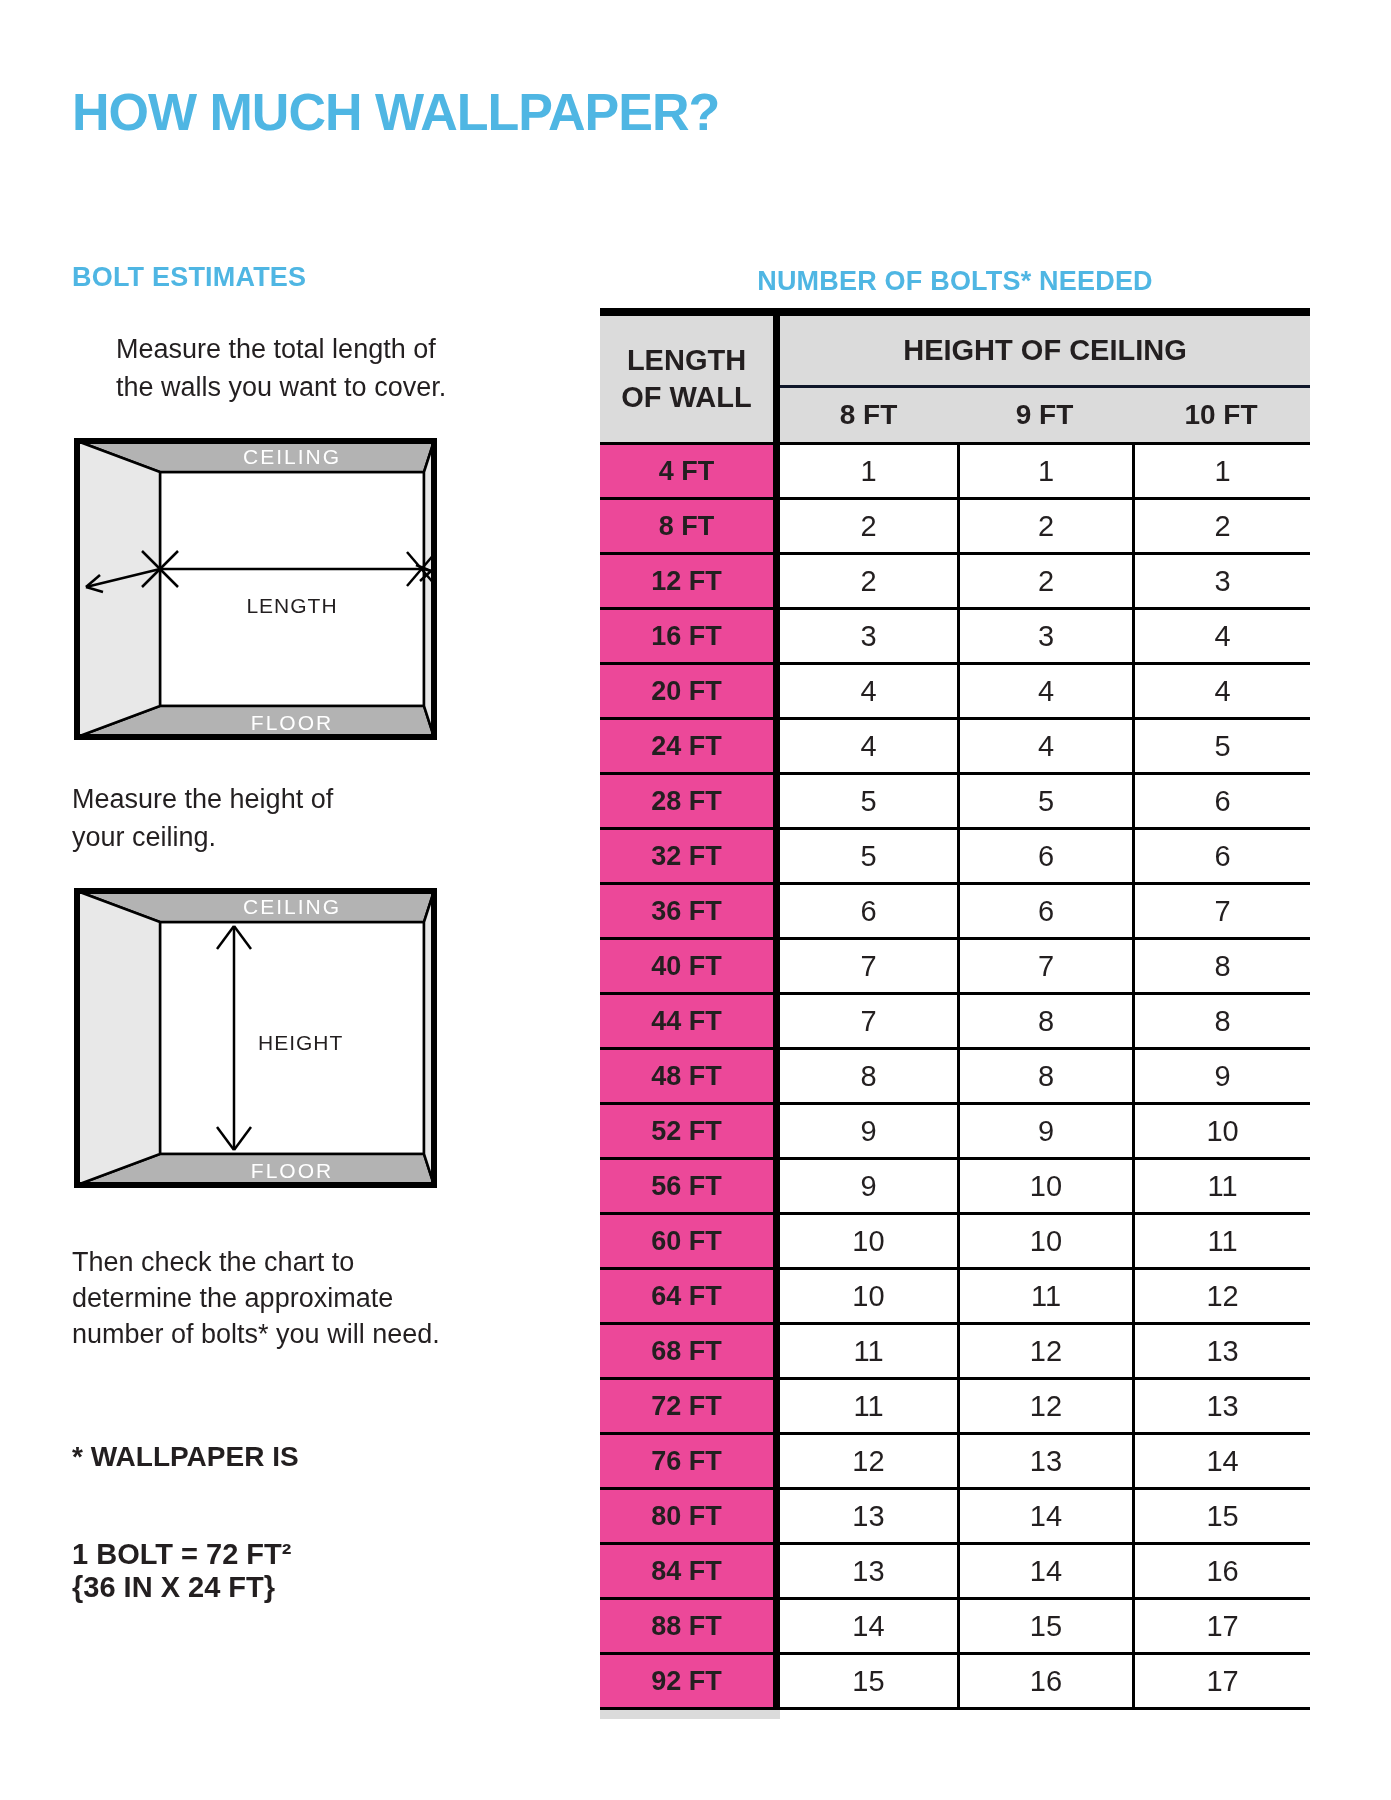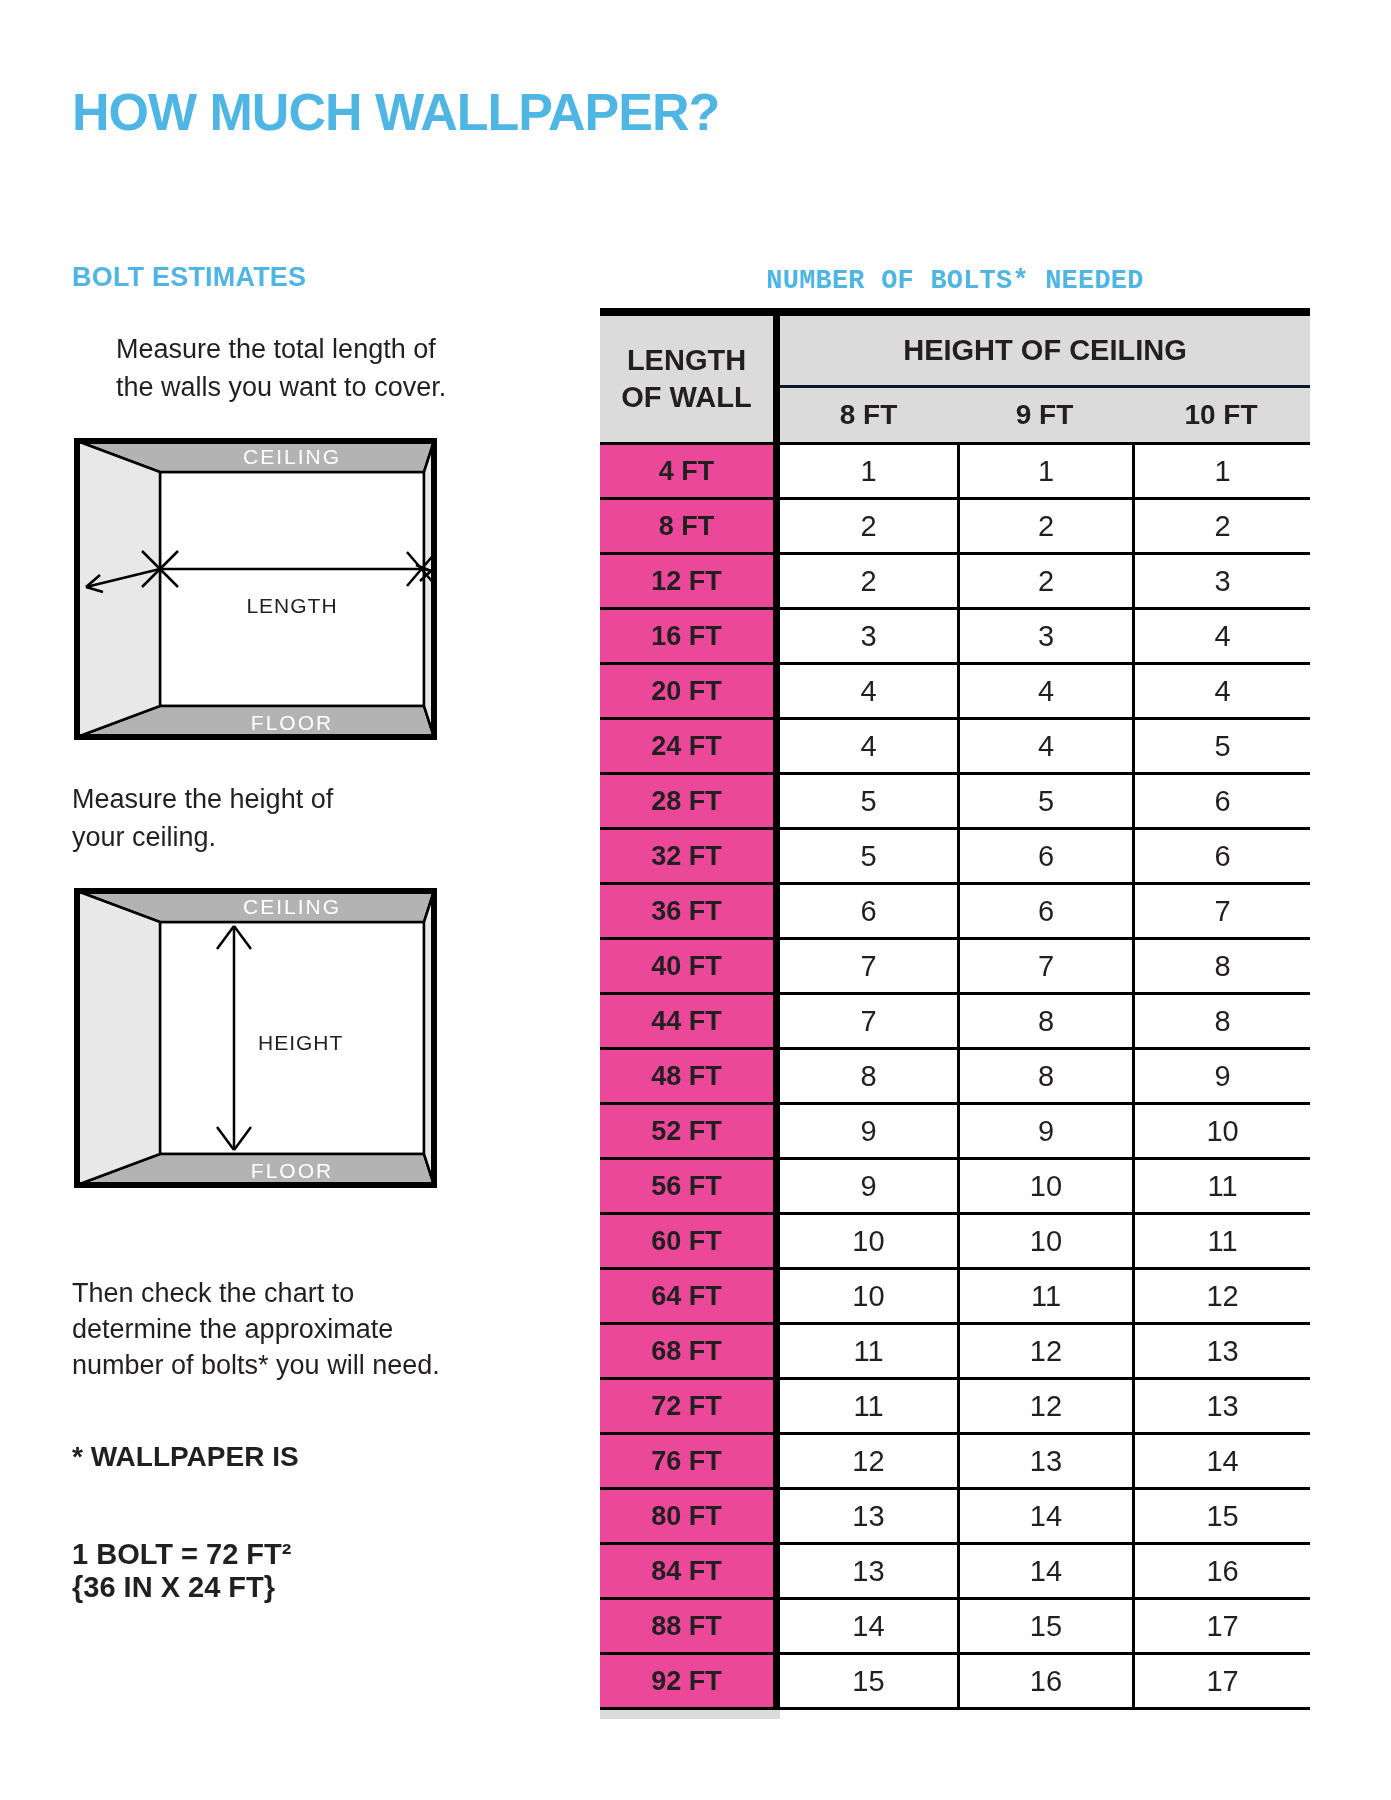--- a/index.html
+++ b/index.html
@@ -2,25 +2,25 @@
 <html><head>
 <meta charset="utf-8">
 <style>
   html,body{margin:0;padding:0;background:#ffffff;}
   body{width:1391px;height:1800px;position:relative;overflow:hidden;
        font-family:"Liberation Sans","DejaVu Sans",sans-serif;color:#231F20;}
   .abs{position:absolute;}
   .page-title{left:72px;top:58px;font-size:52px;font-weight:bold;color:#4FB6E3;letter-spacing:-1px;margin-top:24px;}
   .section-head{font-size:27px;font-weight:bold;color:#4FB6E3;letter-spacing:0.2px;}
   .para{font-size:27px;line-height:38px;color:#231F20;}
-  .para3{line-height:36px;margin-top:31px;}
+  .para3{line-height:36px;}
   .footnote{font-size:28px;font-weight:bold;line-height:34px;}
   .footnote .indent{padding-left:27px;}
   .boltdef{font-size:29px;font-weight:bold;line-height:33px;}
-  .table-title{left:600px;top:266px;width:710px;text-align:center;font-family:Liberation Mono, monospace;}
+  .table-title{left:600px;top:266px;width:710px;text-align:center;}
   
   .chart-table{position:absolute;left:600px;top:308px;width:710px;border-spacing:0;
                table-layout:fixed;border-top:8px solid #000;}
   .chart-table td{box-sizing:border-box;text-align:center;vertical-align:middle;padding:0;color:#231F20;}
   .len-head{background:#DBDBDB;border-right:7px solid #000;border-bottom:3px solid #000;
             font-weight:bold;font-size:29px;line-height:37px;}
   .group-head{background:#DBDBDB;border-bottom:3px solid #0f172a;height:72px;font-weight:bold;font-size:29px;}
   .sub-head{background:#DBDBDB;border-bottom:3px solid #000;height:57px;font-weight:bold;font-size:28px;}
   .len-cell{background:#ec4899;border-right:7px solid #000;border-bottom:3px solid #000;
             height:55px;font-weight:bold;font-size:27px;}

